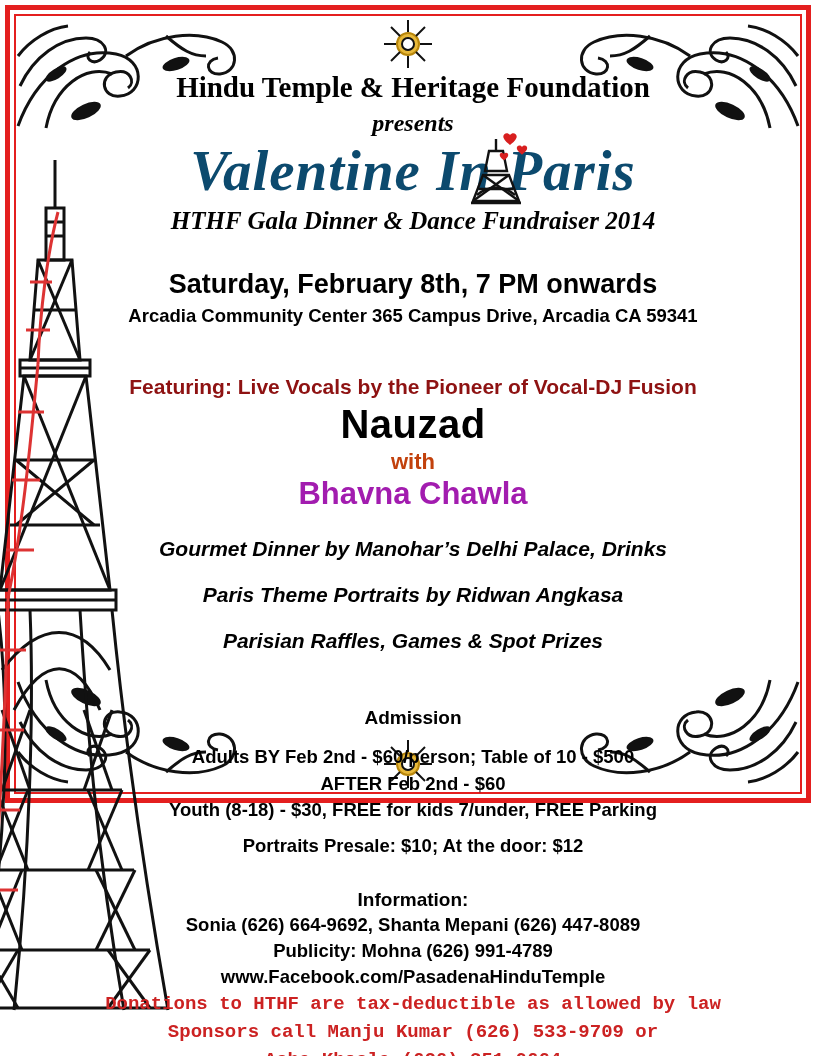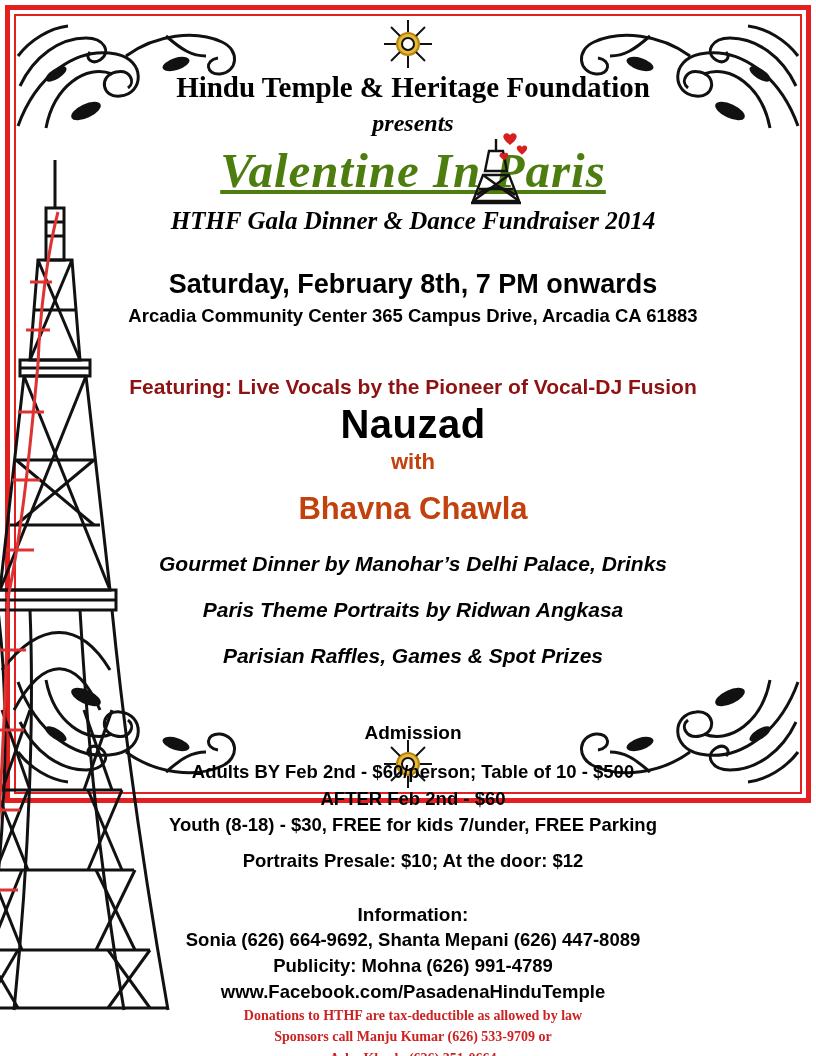--- a/index.html
+++ b/index.html
@@ -99,26 +99,25 @@
 
   .title-row {
     position: relative;
     height: 66px;
     margin-top: 2px;
   }
   .main-title {
     font-family: "Liberation Serif", serif;
     font-style: italic;
     font-weight: bold;
-    font-size: 49px;
-    color: #4d7c0f;
+    font-size: 57px;
+    color: #0c4a6e;
     line-height: 64px;
     margin: 0;
     letter-spacing: 1px;
-    text-decoration: underline;
   }
   .tower-glyph {
     position: absolute;
     left: 50%;
     margin-left: 48px;
     top: -8px;
     pointer-events: none;
   }
 
   .subtitle {
@@ -164,22 +163,22 @@
     font-family: "Liberation Sans", sans-serif;
     font-weight: bold;
     font-size: 22px;
     color: #c2410c;
     margin: 2px 0 0 0;
   }
   .artist2 {
     font-family: "Liberation Sans", sans-serif;
     font-weight: bold;
     font-size: 31px;
-    color: #c2410c;
-    margin: 16px 0 0 0;
+    color: #a21caf;
+    margin: 1px 0 0 0;
   }
 
   .detail-line {
     font-family: "Liberation Sans", sans-serif;
     font-style: italic;
     font-weight: bold;
     font-size: 21px;
     color: #000;
     margin: 16px;
     line-height: 1.42;
@@ -220,23 +219,23 @@
   }
   .info-line {
     font-family: "Liberation Sans", sans-serif;
     font-weight: bold;
     font-size: 18.5px;
     color: #000;
     margin: 1px 0 0 0;
     line-height: 1.36;
   }
   .donation-line {
-    font-family: Liberation Serif, serif;
-    font-weight: bold;
-    font-size: 14px;
+    font-family: Liberation Mono, monospace;
+    font-weight: bold;
+    font-size: 19px;
     color: #cc2222;
     margin: 3px 0 0 0;
     line-height: 1.32;
   }
 </style>
 </head>
 <body>
 
 <div id="poster">
 
@@ -435,21 +434,21 @@
           <path d="M49 4 c 2.6 -3.6 8 -1.4 6.4 3 c -1 2.8 -4.4 5.4 -6.4 7 c -2 -1.6 -5.4 -4.2 -6.4 -7 c -1.6 -4.4 3.8 -6.6 6.4 -3 z"></path>
           <path d="M61 16 c 2 -2.8 6.2 -1.1 5 2.3 c -0.8 2.2 -3.4 4.2 -5 5.4 c -1.6 -1.2 -4.2 -3.2 -5 -5.4 c -1.2 -3.4 3 -5.1 5 -2.3 z"></path>
           <path d="M43 23 c 1.6 -2.3 5 -0.9 4.1 1.9 c -0.7 1.8 -2.8 3.4 -4.1 4.4 c -1.3 -1 -3.4 -2.6 -4.1 -4.4 c -0.9 -2.8 2.5 -4.2 4.1 -1.9 z"></path>
         </g>
       </svg>
     </div>
 
     <p class="subtitle">HTHF Gala Dinner &amp; Dance Fundraiser 2014</p>
 
     <p class="date-line">Saturday, February 8th, 7 PM onwards</p>
-    <p class="venue-line">Arcadia Community Center 365 Campus Drive, Arcadia CA 61883</p>
+    <p class="venue-line">Arcadia Community Center 365 Campus Drive, Arcadia CA 59341</p>
 
     <p class="featuring">Featuring: Live Vocals by the Pioneer of Vocal-DJ Fusion</p>
     <p class="artist">Nauzad</p>
     <p class="with-word">with</p>
     <p class="artist2">Bhavna Chawla</p>
 
     <div class="details-block">
       <p class="detail-line">Gourmet Dinner by Manohar’s Delhi Palace, Drinks</p>
       <p class="detail-line">Paris Theme Portraits by Ridwan Angkasa</p>
       <p class="detail-line">Parisian Raffles, Games &amp; Spot Prizes</p>

